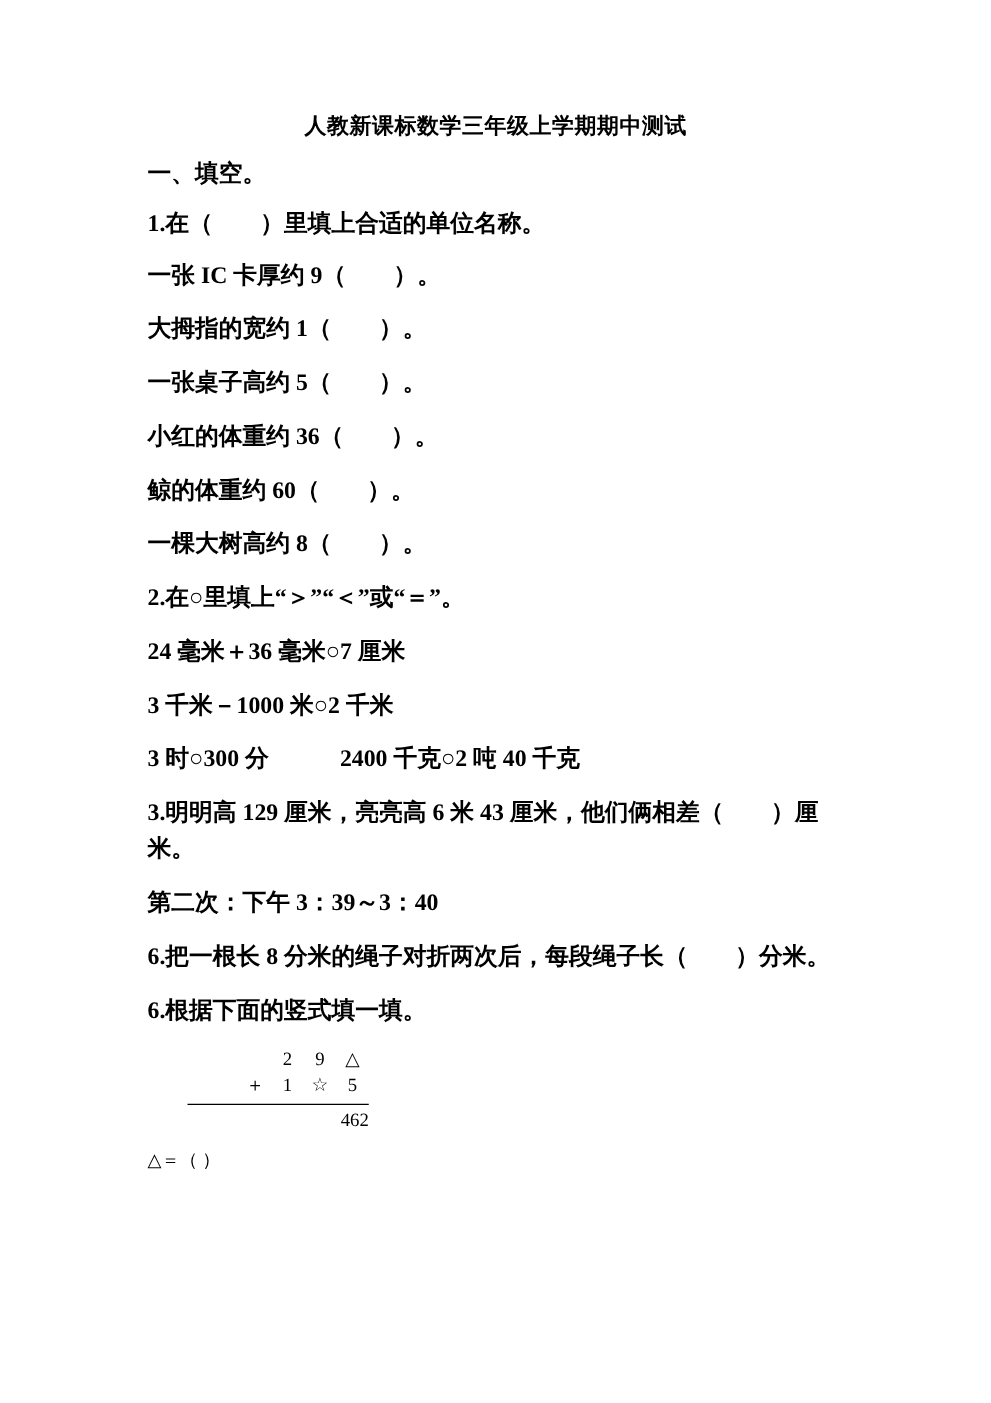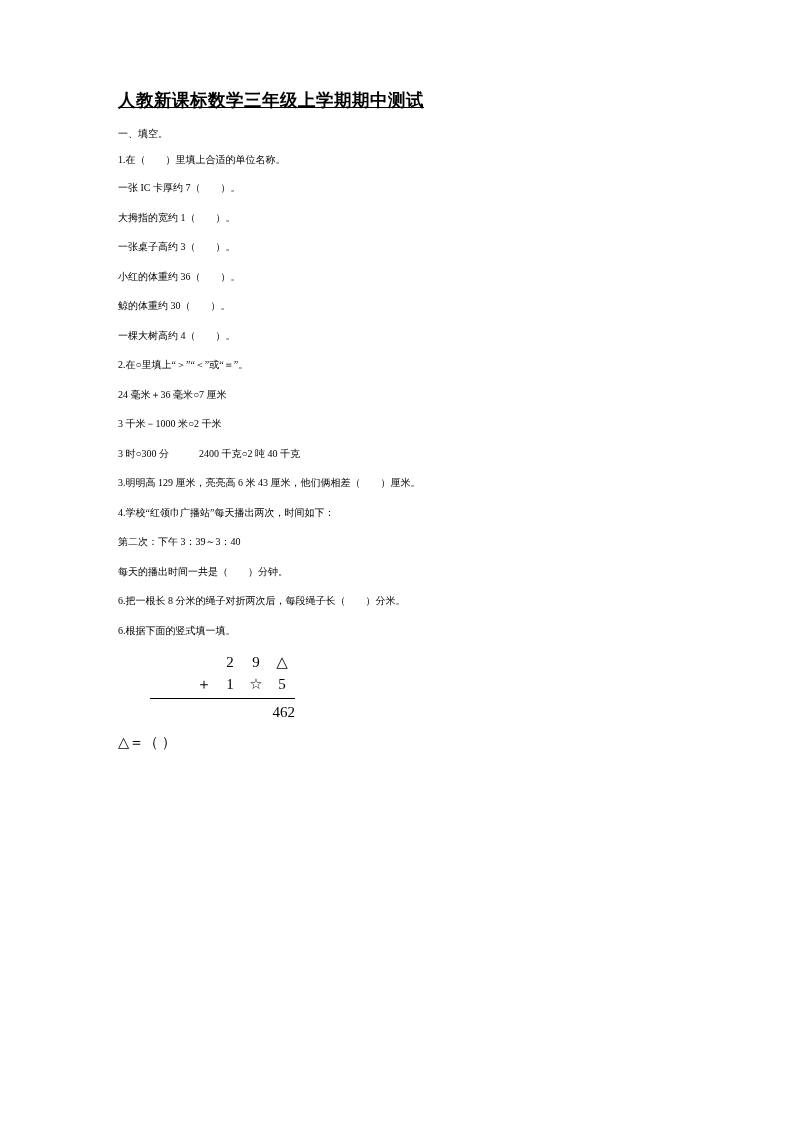--- a/index.html
+++ b/index.html
@@ -14,32 +14,33 @@
     color: #000000;
   }
   .page {
     position: relative;
     width: 793px;
     height: 1122px;
     box-sizing: border-box;
     padding: 88px 118px 40px 118px;
   }
   .doc-title {
+    text-align: center;
     font-family: "Liberation Sans", sans-serif;
     font-weight: bold;
     font-size: 17.5px;
     letter-spacing: 0.5px;
     margin: 0 0 14px 0;
-    text-decoration: underline;
   }
   .line {
-    font-size: 10px;
+    font-size: 19px;
     line-height: 1.5;
     margin: 0 0 14.5px 0;
     white-space: pre-wrap;
+    font-weight: bold;
   }
   .line.section {
     margin-bottom: 11px;
   }
   .tight {
     margin-bottom: 13px;
   }
   .vertical-calc {
     margin: 6px 0 10px 0;
     padding-left: 32px;
@@ -80,34 +81,32 @@
 </style>
 </head>
 <body>
 
 <div class="page">
 
   <h1 class="doc-title">人教新课标数学三年级上学期期中测试</h1>
 
   <p class="line section">一、填空。</p>
   <p class="line tight">1.在（        ）里填上合适的单位名称。</p>
-  <p class="line">一张 IC 卡厚约 7（        ）。</p>
+  <p class="line">一张 IC 卡厚约 9（        ）。</p>
   <p class="line">大拇指的宽约 1（        ）。</p>
-  <p class="line">一张桌子高约 3（        ）。</p>
+  <p class="line">一张桌子高约 5（        ）。</p>
   <p class="line">小红的体重约 36（        ）。</p>
-  <p class="line">鲸的体重约 30（        ）。</p>
-  <p class="line">一棵大树高约 4（        ）。</p>
+  <p class="line">鲸的体重约 60（        ）。</p>
+  <p class="line">一棵大树高约 8（        ）。</p>
   <p class="line">2.在○里填上“＞”“＜”或“＝”。</p>
   <p class="line">24 毫米＋36 毫米○7 厘米</p>
   <p class="line">3 千米－1000 米○2 千米</p>
   <p class="line">3 时○300 分            2400 千克○2 吨 40 千克</p>
   <p class="line">3.明明高 129 厘米，亮亮高 6 米 43 厘米，他们俩相差（        ）厘米。</p>
-  <p class="line">4.学校“红领巾广播站”每天播出两次，时间如下：</p>
   <p class="line">第二次：下午 3：39～3：40</p>
-  <p class="line">每天的播出时间一共是（        ）分钟。</p>
   <p class="line">6.把一根长 8 分米的绳子对折两次后，每段绳子长（        ）分米。</p>
   <p class="line">6.根据下面的竖式填一填。</p>
 
   <div class="vertical-calc">
     <div class="vc-row">
       <span class="op"></span>
       <span class="digit">2</span>
       <span class="digit">9</span>
       <span class="digit">△</span>
     </div>

